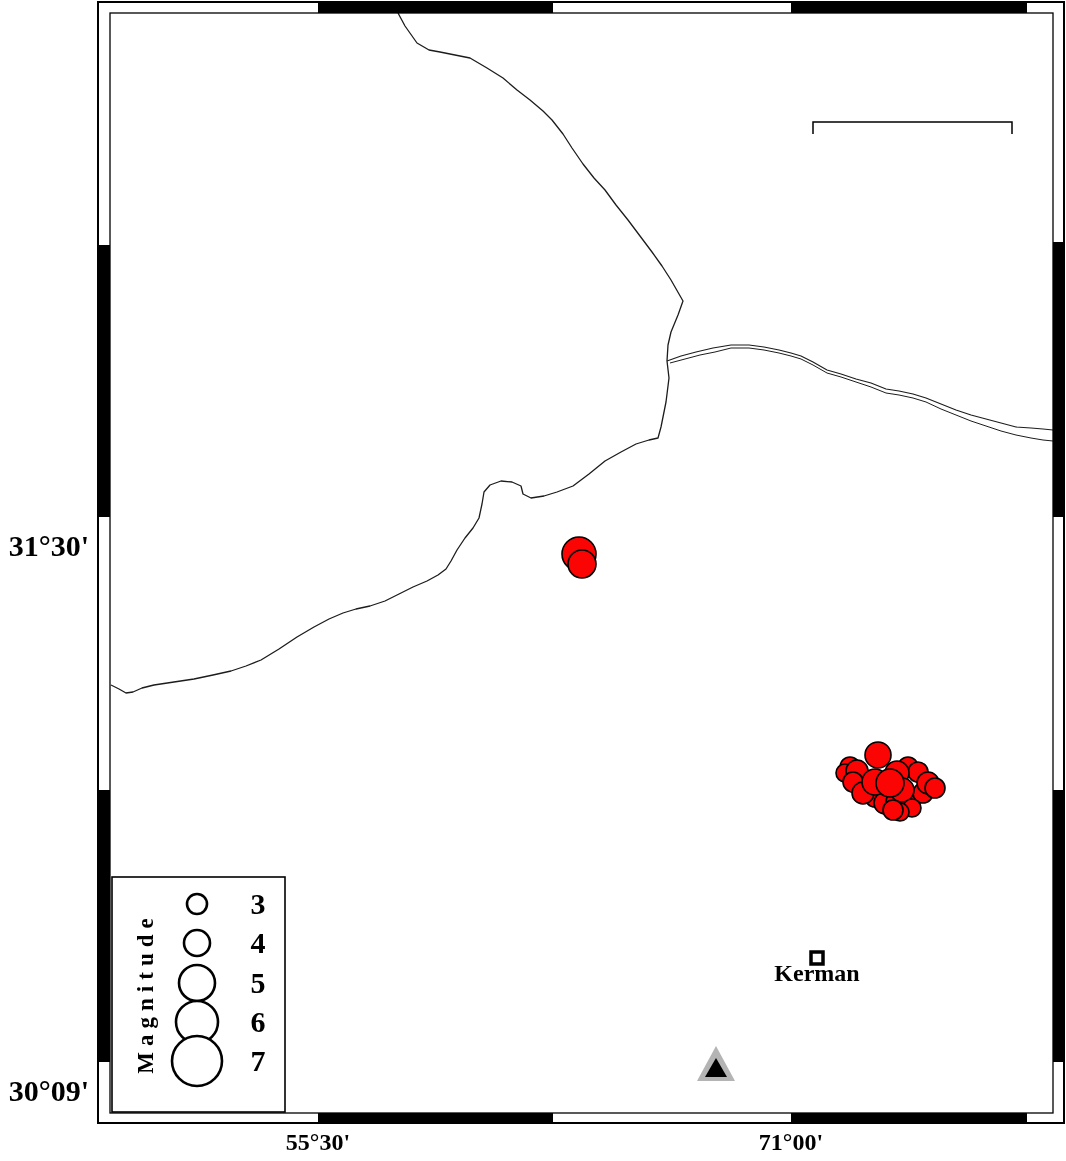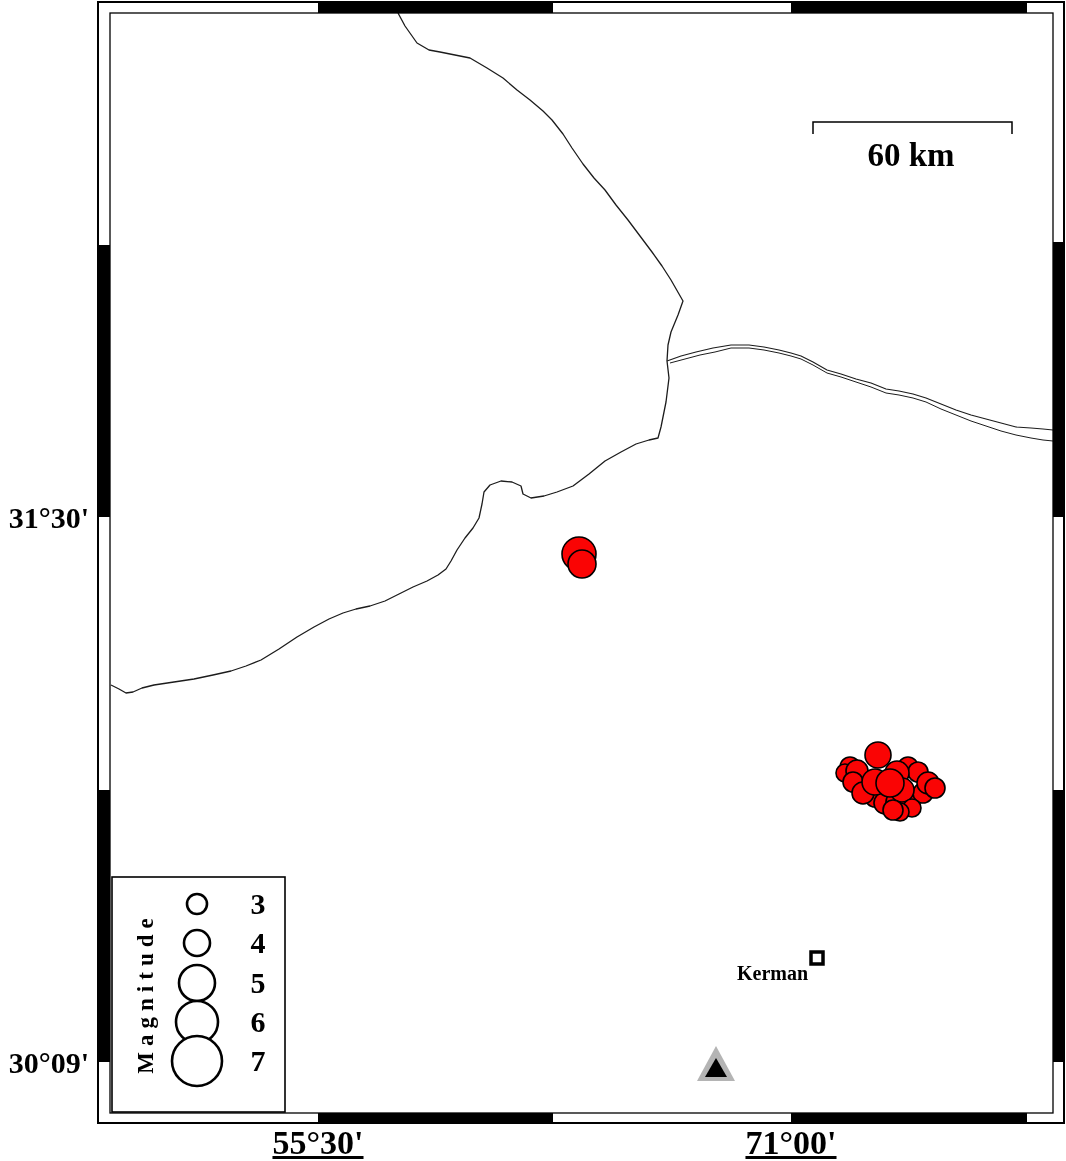--- a/index.html
+++ b/index.html
@@ -11,28 +11,28 @@
     overflow:hidden;
   }
   #map-svg{position:absolute;left:0;top:0;}
   .maplabel{
     position:absolute;
     font-weight:bold;
     color:#000;
     white-space:nowrap;
   }
   #scale-label{left:831px;top:138px;width:160px;text-align:center;font-size:33px;line-height:34px;}
-  #city-label{left:737px;top:961px;width:160px;text-align:left;font-size:20px;line-height:24px;}
+  #city-label{left:737px;top:961px;width:160px;text-align:center;font-size:24px;line-height:24px;}
   #legend-title{
     left:146px;top:993px;
     transform:translate(-50%,-50%) rotate(-90deg);
     font-size:23px;letter-spacing:6px;line-height:24px;
   }
-  .lat-label{left:0;width:89px;text-align:right;font-size:30px;line-height:31px;font-weight:bold;position:absolute;}
-  .lon-label{width:160px;text-align:center;font-size:34px;line-height:31px;font-weight:bold;position:absolute;text-decoration:underline;}
+  .lat-label{left:0;width:89px;text-align:right;font-size:30px;line-height:31px;font-weight:bold;position:absolute;margin-top:28px;}
+  .lon-label{width:160px;text-align:center;font-size:24px;line-height:31px;font-weight:bold;position:absolute;}
   .legend-num{width:80px;text-align:center;font-size:30px;line-height:34px;font-weight:bold;position:absolute;}
 </style>
 </head>
 <body>
 
 <div id="stage">
 
   <svg id="map-svg" width="1066" height="1161" viewBox="0 0 1066 1161">
     <defs>
       <clipPath id="map-clip">
@@ -96,21 +96,20 @@
     <g id="g-legend">
         <rect x="112" y="877" width="173" height="235" fill="#ffffff" stroke="#000000" stroke-width="1.6"></rect>
         <circle cx="197" cy="904" r="10" fill="#ffffff" stroke="#000000" stroke-width="2.6"></circle>
         <circle cx="197" cy="943" r="13" fill="#ffffff" stroke="#000000" stroke-width="2.6"></circle>
         <circle cx="197" cy="983" r="18" fill="#ffffff" stroke="#000000" stroke-width="2.6"></circle>
         <circle cx="197" cy="1022" r="21" fill="#ffffff" stroke="#000000" stroke-width="2.6"></circle>
         <circle cx="197" cy="1061" r="25" fill="#ffffff" stroke="#000000" stroke-width="2.6"></circle>
       </g>
   </svg>
 
-  <div id="scale-label" class="maplabel">60 km</div>
 
   <div id="city-label" class="maplabel">Kerman</div>
 
   <div id="legend-title" class="maplabel">Magnitude</div>
 
   <div id="axis-labels">
       <div class="lat-label" style="top: 502px;">31°30'</div>
       <div class="lat-label" style="top: 1047px;">30°09'</div>
       <div class="lon-label" style="left: 238px; top: 1127px;">55°30'</div>
       <div class="lon-label" style="left: 711px; top: 1127px;">71°00'</div>

